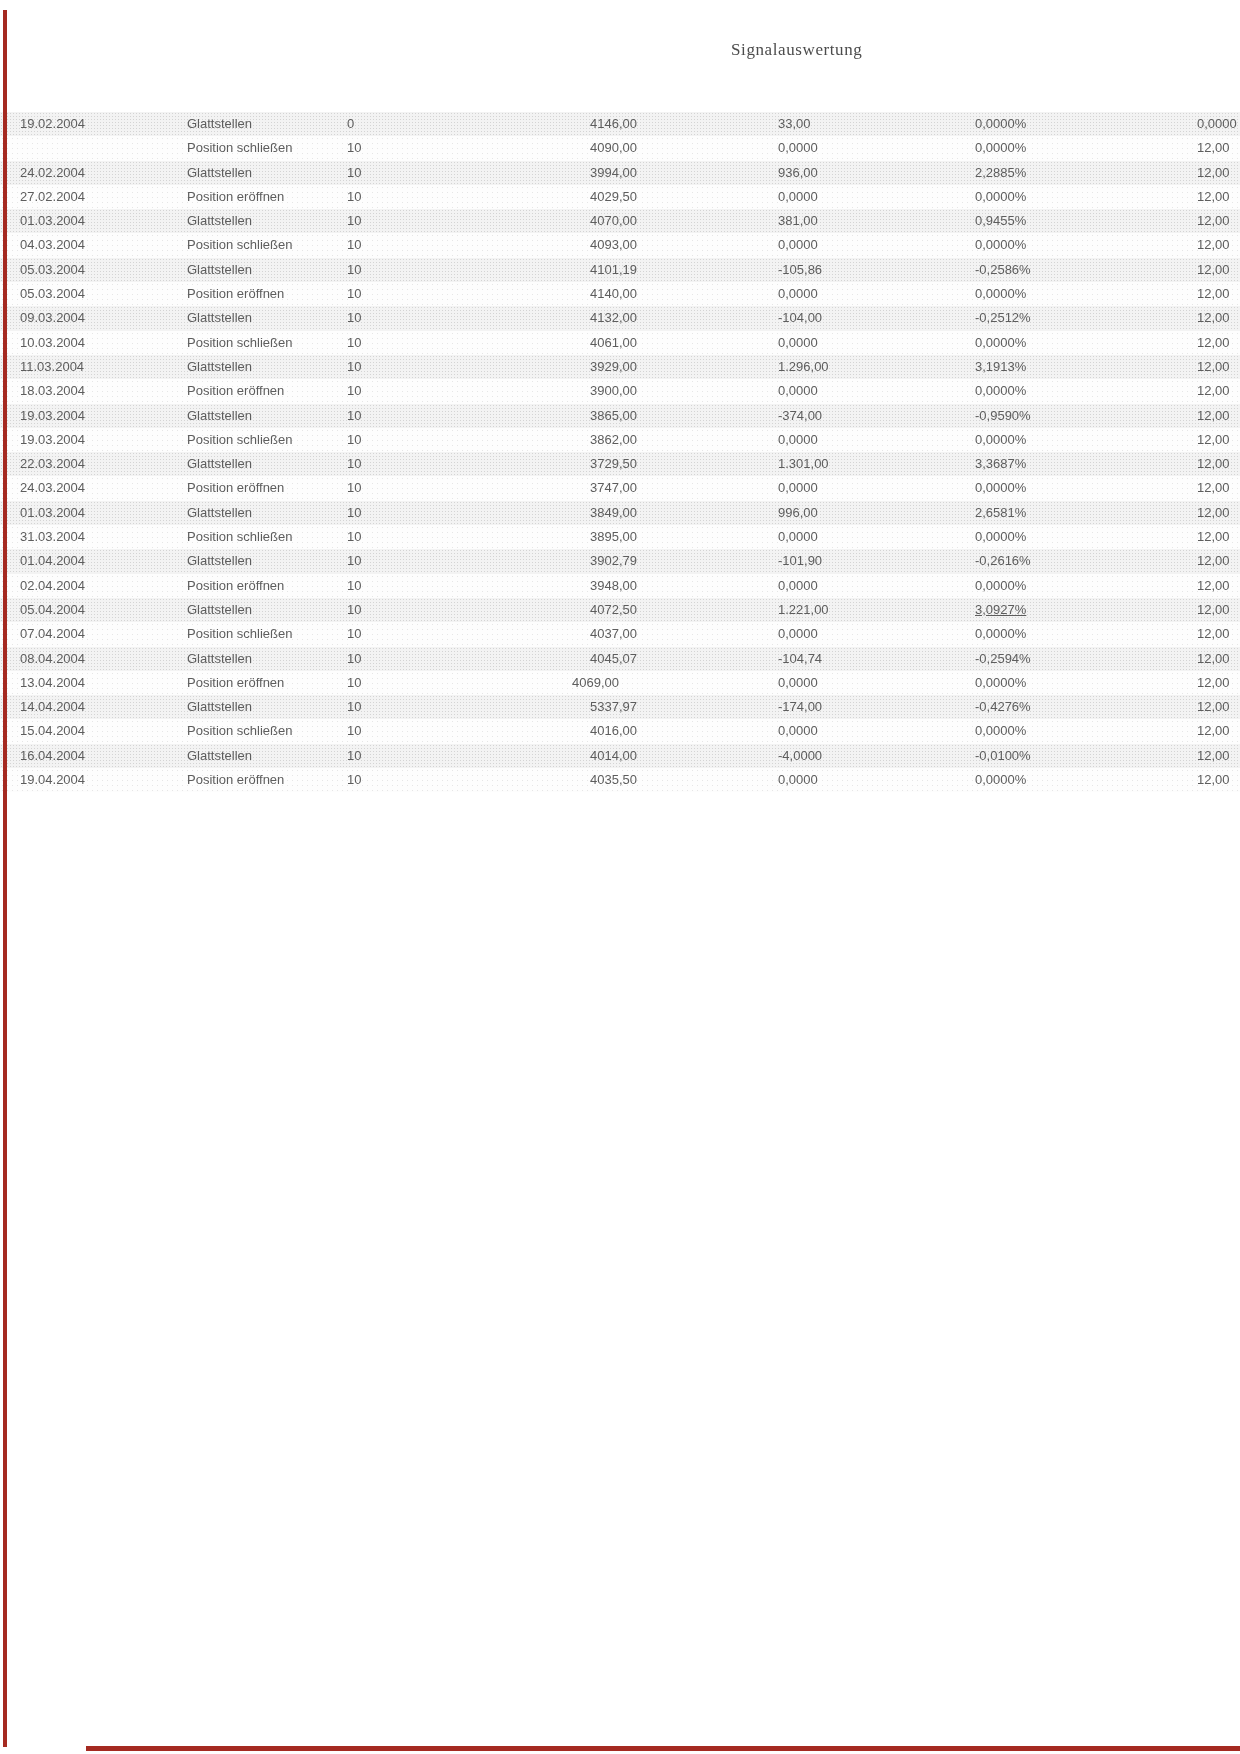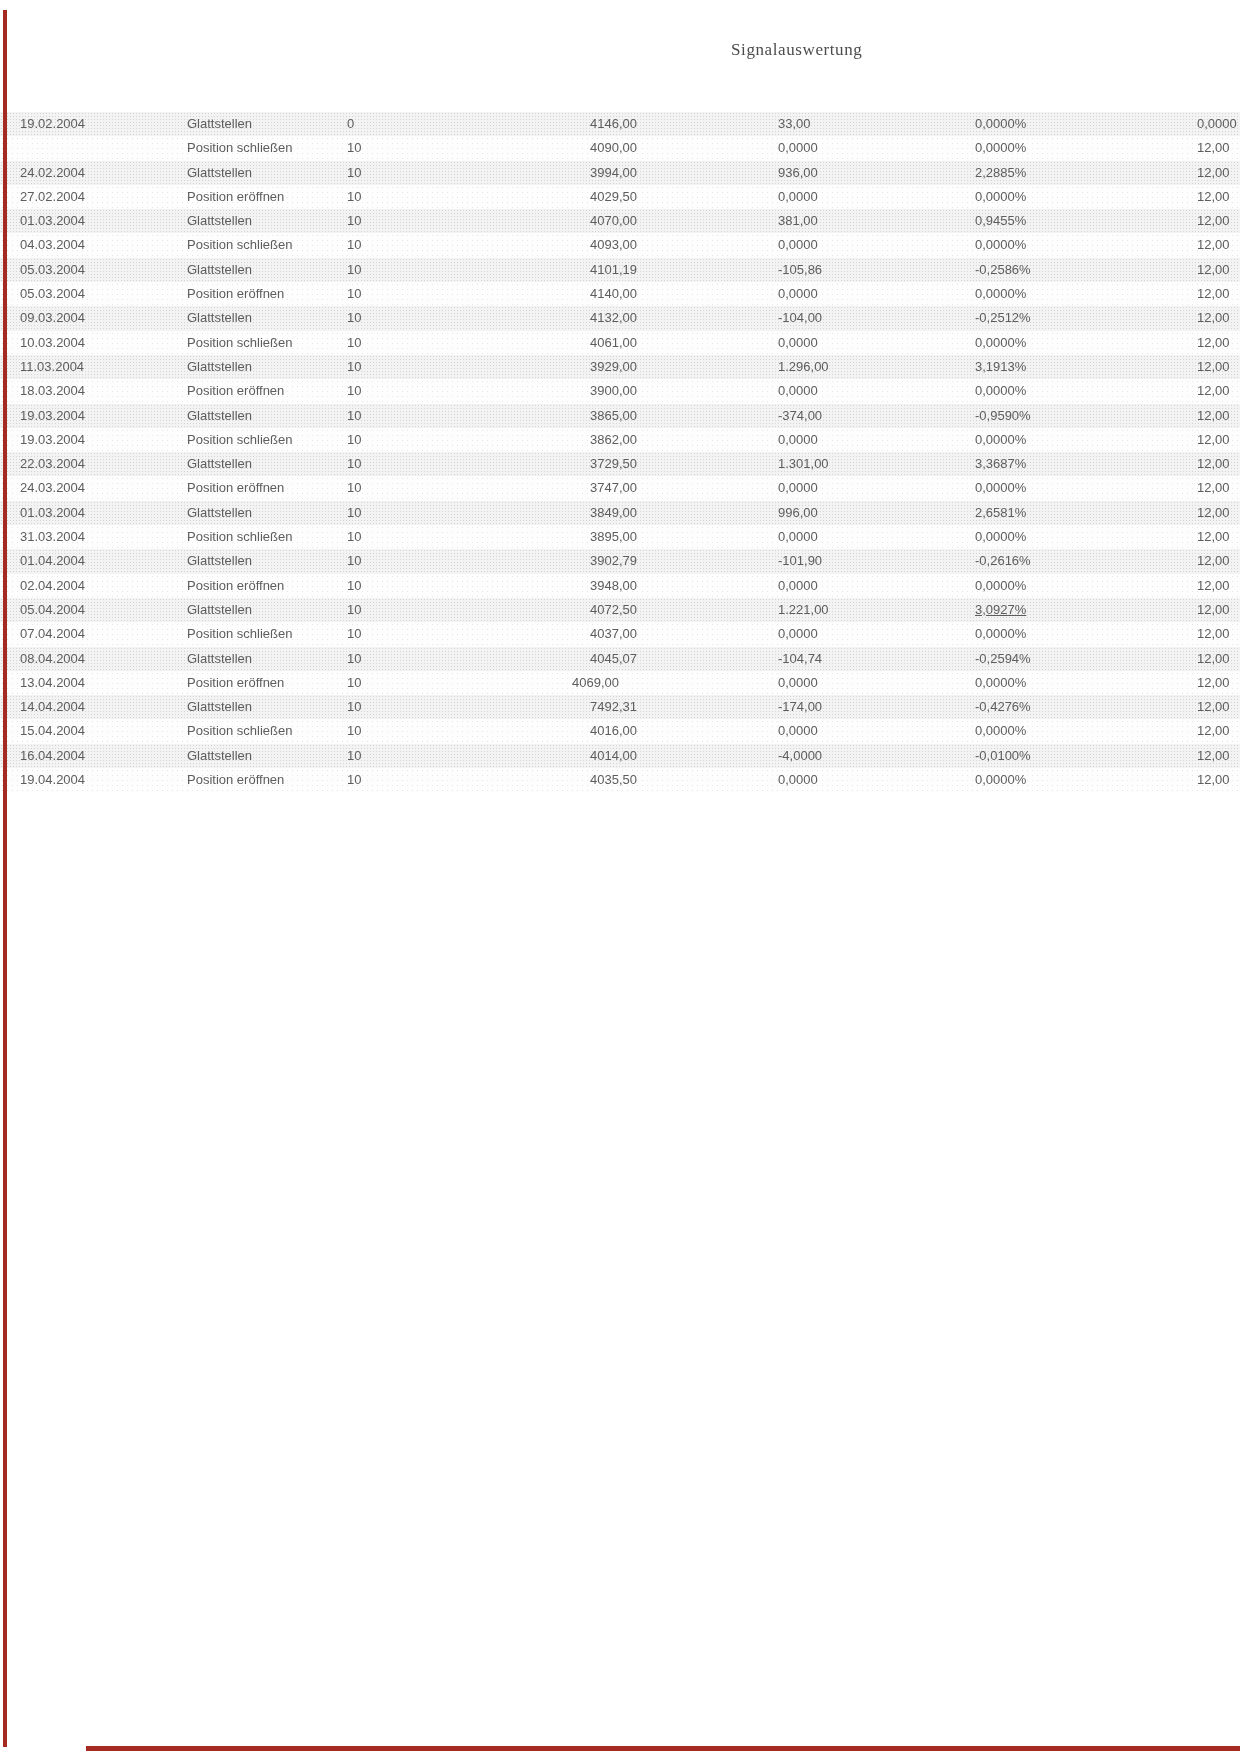--- a/index.html
+++ b/index.html
@@ -261,21 +261,21 @@
           <span class="cell" style="left: 347px;">10</span>
           <span class="cell" style="left: 572px;">4069,00</span>
           <span class="cell" style="left: 778px;">0,0000</span>
           <span class="cell" style="left: 975px;">0,0000%</span>
           <span class="cell" style="left: 1197px;">12,00</span>
         </div>
         <div class="row odd">
           <span class="cell" style="left: 20px;">14.04.2004</span>
           <span class="cell" style="left: 187px;">Glattstellen</span>
           <span class="cell" style="left: 347px;">10</span>
-          <span class="cell" style="left: 590px;">7492,31</span>
+          <span class="cell" style="left: 590px;">5337,97</span>
           <span class="cell" style="left: 778px;">-174,00</span>
           <span class="cell" style="left: 975px;">-0,4276%</span>
           <span class="cell" style="left: 1197px;">12,00</span>
         </div>
         <div class="row even">
           <span class="cell" style="left: 20px;">15.04.2004</span>
           <span class="cell" style="left: 187px;">Position schließen</span>
           <span class="cell" style="left: 347px;">10</span>
           <span class="cell" style="left: 590px;">4016,00</span>
           <span class="cell" style="left: 778px;">0,0000</span>

